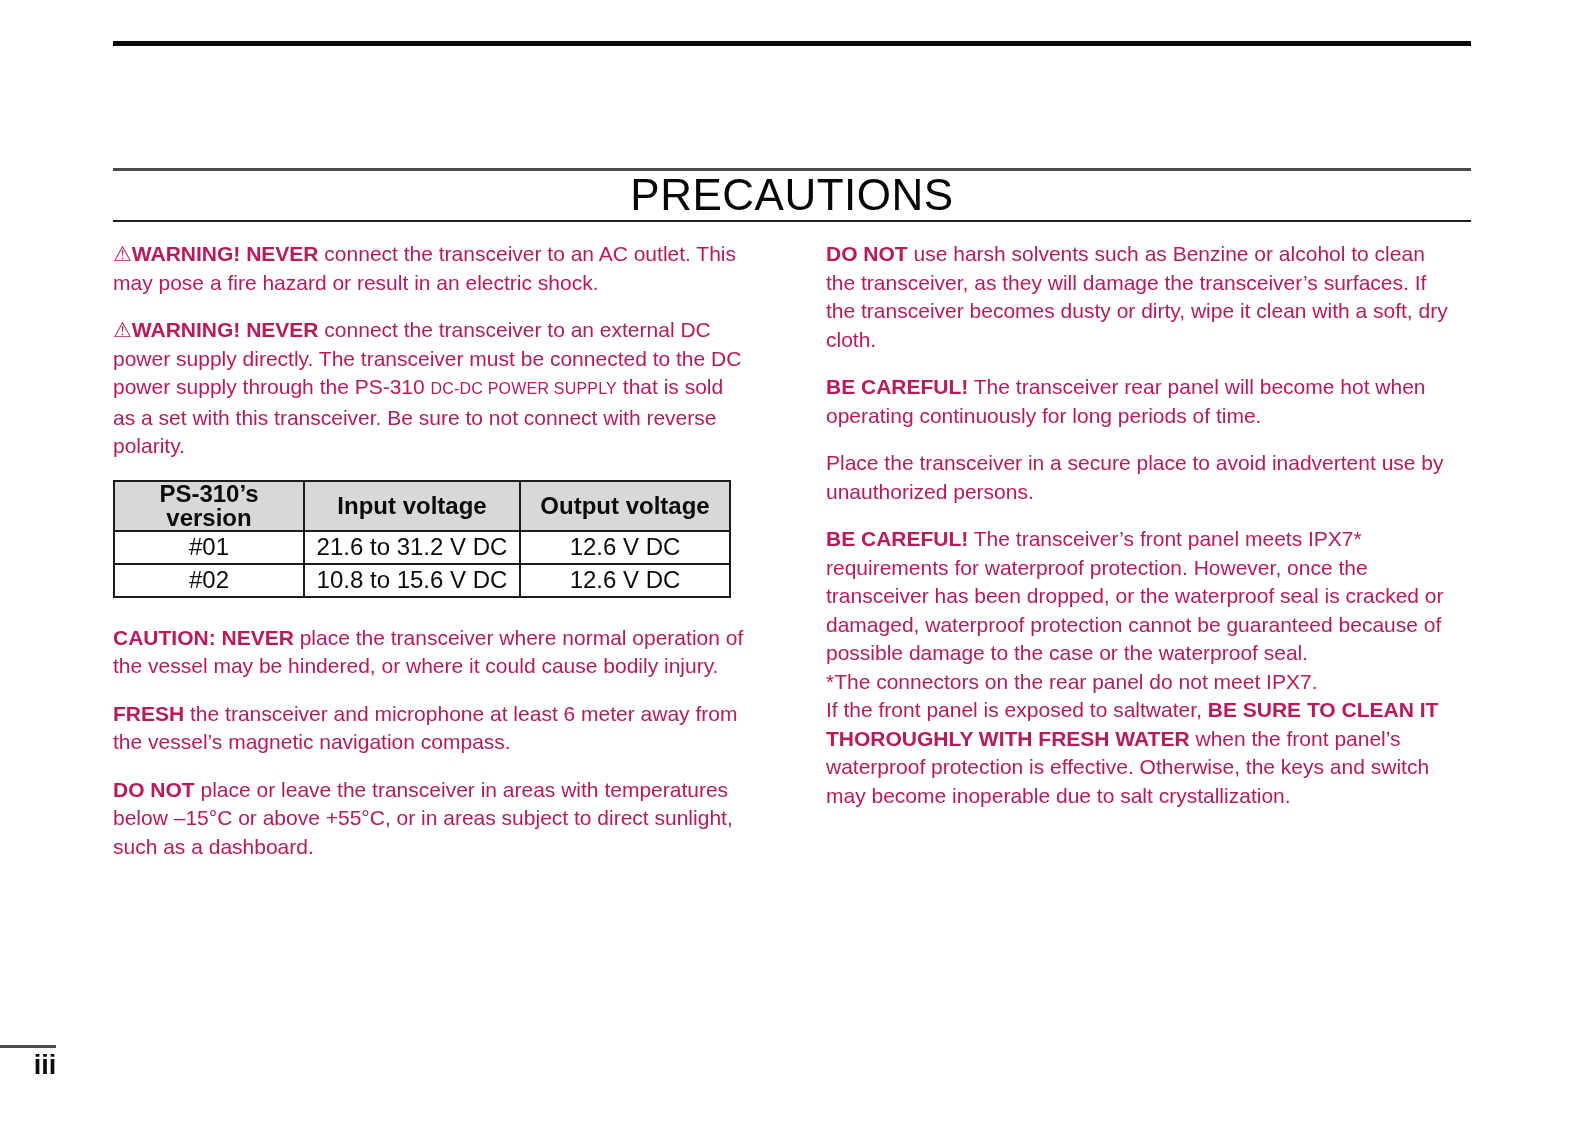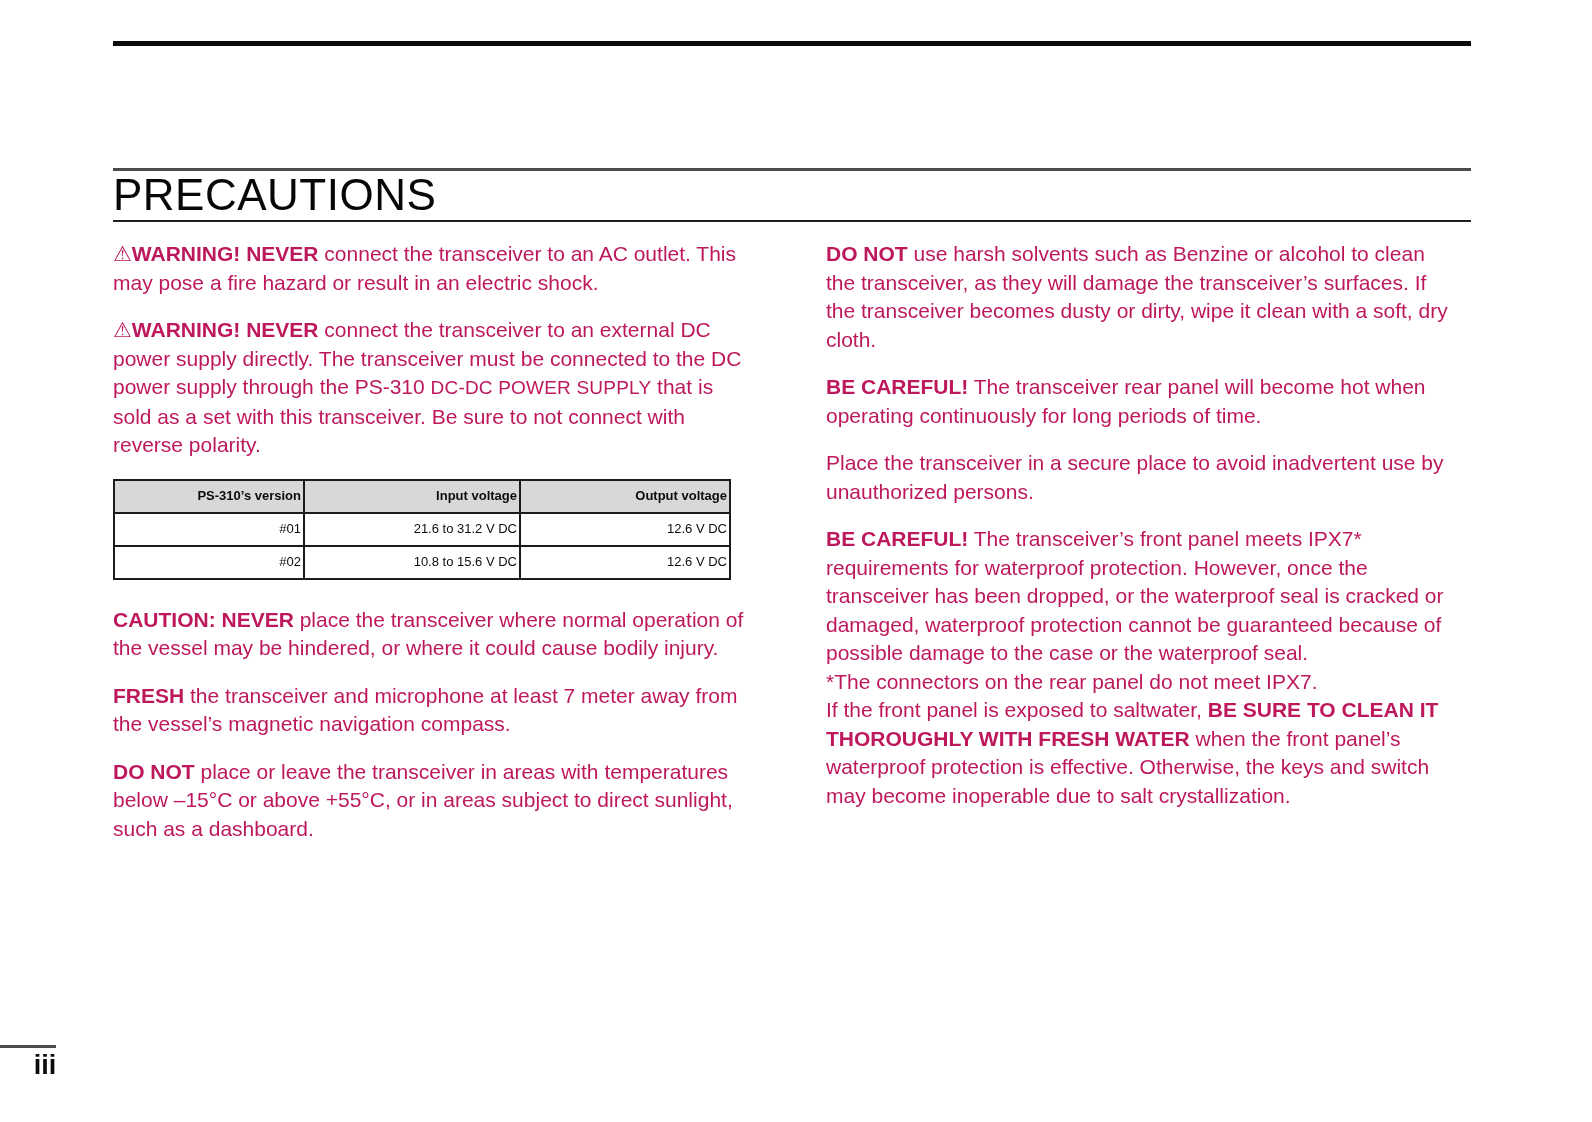--- a/index.html
+++ b/index.html
@@ -23,20 +23,21 @@
     width: 1358px; height: 5px;
     background: #0b0b0b;
   }
   .heading-block {
     position: absolute;
     left: 113px; top: 168px;
     width: 1358px;
     border-top: 3px solid #4c4c4c;
     border-bottom: 2px solid #1f1f1f;
     height: 49px;
+    text-align: center;
   }
   .heading-block h1 {
     margin: 0;
     font-size: 44px;
     font-weight: normal;
     letter-spacing: 0.5px;
     line-height: 48px;
     color: #070707;
   }
 
@@ -49,44 +50,44 @@
   .col-right { left: 826px; width: 624px; }
 
   .para {
     margin: 0 0 19px 0;
     font-size: 21px;
     line-height: 28.5px;
     white-space: pre-wrap;
     color: #be185d;
   }
   .para .bold { font-weight: bold; }
-  .para .smallcaps { font-size: 19px; letter-spacing: 0.2px; }
+  .para .smallcaps { font-size: 16px; letter-spacing: 0.2px; }
   .para .warnicon {
     font-family: "DejaVu Sans", sans-serif;
     font-size: 21px;
     font-weight: bold;
   }
 
   
   .ps-table {
     border-collapse: collapse;
     table-layout: fixed;
     width: 616px;
     margin: 0 0 26px 0;
   }
   .ps-table col.c1 { width: 190px; }
   .ps-table col.c2 { width: 216px; }
   .ps-table col.c3 { width: 210px; }
   .ps-table th, .ps-table td {
     border: 2px solid #1c1c1c;
-    text-align: right;
+    text-align: center;
     vertical-align: middle;
     height: 31px;
     padding: 0 2px;
-    font-size: 13px;
+    font-size: 24px;
     line-height: 24px;
   }
   .ps-table th {
     background: #d8d8d8;
     font-weight: bold;
   }
 
   
   .footer-rule {
     position: absolute;
@@ -136,21 +137,21 @@
           <td>12.6 V DC</td>
         </tr>
         <tr>
           <td>#02</td>
           <td>10.8 to 15.6 V DC</td>
           <td>12.6 V DC</td>
         </tr>
       </tbody>
     </table>
     <p class="para"><span class="bold">CAUTION: NEVER</span><span> place the transceiver where normal operation of the vessel may be hindered, or where it could cause bodily injury.</span></p>
-    <p class="para"><span class="bold">FRESH</span><span> the transceiver and microphone at least 7 meter away from the vessel’s magnetic navigation compass.</span></p>
+    <p class="para"><span class="bold">FRESH</span><span> the transceiver and microphone at least 6 meter away from the vessel’s magnetic navigation compass.</span></p>
     <p class="para"><span class="bold">DO NOT</span><span> place or leave the transceiver in areas with temperatures below –15°C or above +55°C, or in areas subject to direct sunlight, such as a dashboard.</span></p>
   </div>
 <div class="col col-right" id="col-right">
     <p class="para"><span class="bold">DO NOT</span><span> use harsh solvents such as Benzine or alcohol to clean the transceiver, as they will damage the transceiver’s surfaces. If the transceiver becomes dusty or dirty, wipe it clean with a soft, dry cloth.</span></p>
     <p class="para"><span class="bold">BE CAREFUL!</span><span> The transceiver rear panel will become hot when operating continuously for long periods of time.</span></p>
     <p class="para"><span>Place the transceiver in a secure place to avoid inadvertent use by unauthorized persons.</span></p>
     <p class="para"><span class="bold">BE CAREFUL!</span><span> The transceiver’s front panel meets IPX7* requirements for waterproof protection. However, once the transceiver has been dropped, or the waterproof seal is cracked or damaged, waterproof protection cannot be guaranteed because of possible damage to the case or the waterproof seal.
 *The connectors on the rear panel do not meet IPX7.
 If the front panel is exposed to saltwater, </span><span class="bold">BE SURE TO CLEAN IT THOROUGHLY WITH FRESH WATER</span><span> when the front panel’s waterproof protection is effective. Otherwise, the keys and switch may become inoperable due to salt crystallization.</span></p>
   </div>

